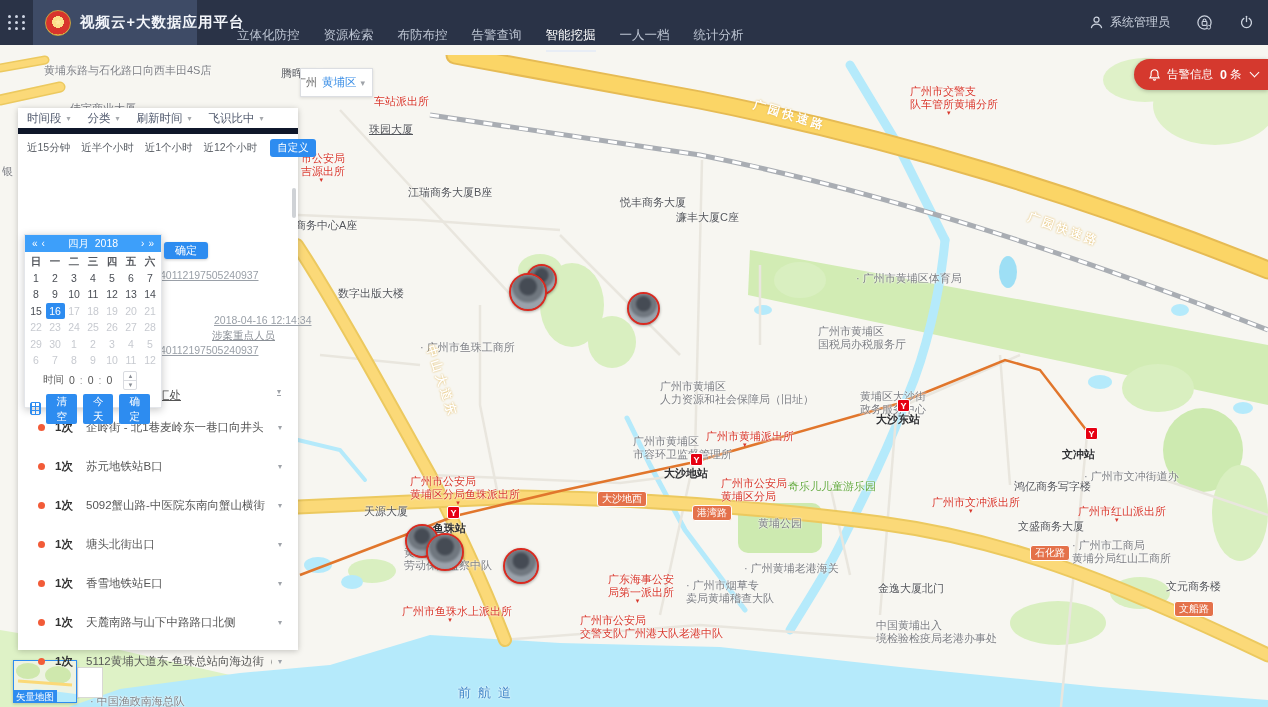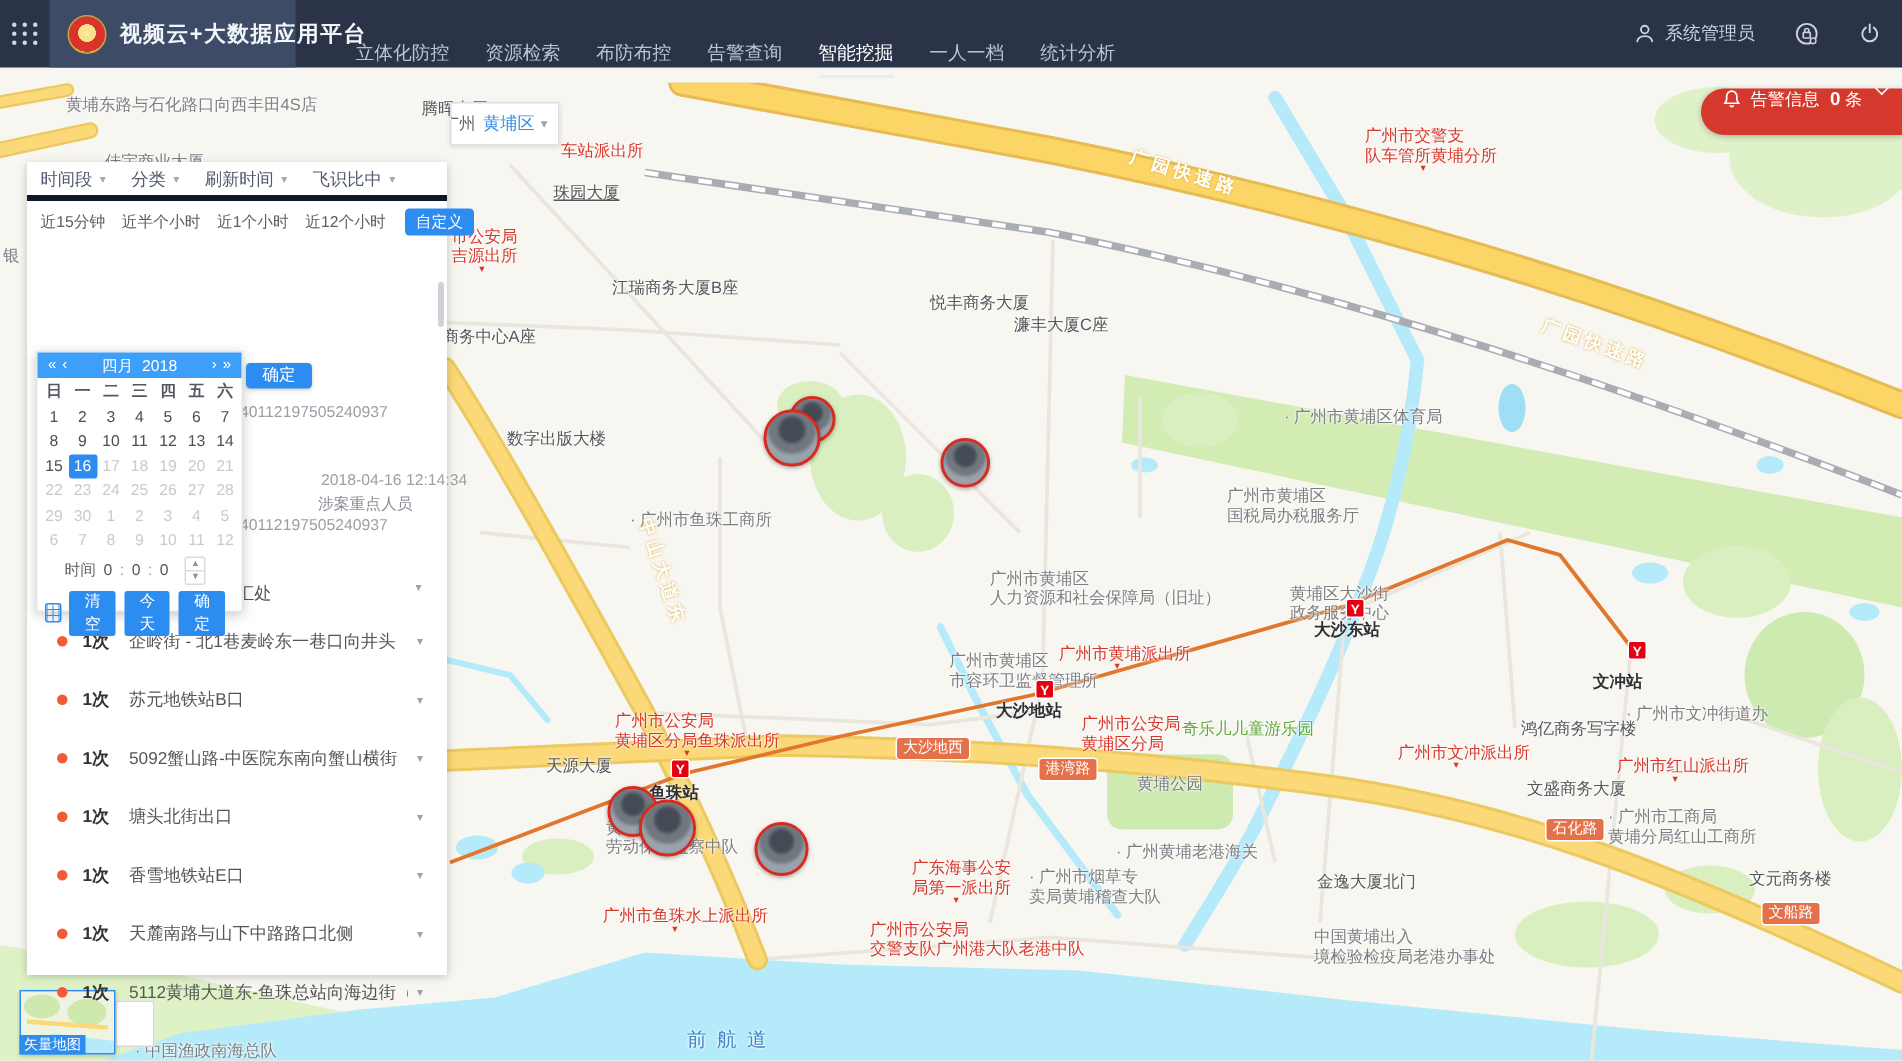--- a/index.html
+++ b/index.html
@@ -36,21 +36,21 @@
   .map-label.b{color:#3d85c8;font-size:13px;letter-spacing:7px;}
   .map-label .mk{position:absolute;left:42%;bottom:-8px;color:#d8382c;font-size:7px;text-shadow:none;}
   .road-name{position:absolute;color:#fff;font-size:12px;font-weight:bold;letter-spacing:3px;white-space:nowrap;text-shadow:0 0 2px #dfae43;}
   .road-badge{position:absolute;background:#e4714a;color:#fff;font-size:10px;line-height:14px;padding:0 4px;border-radius:3px;border:1px solid #fff;white-space:nowrap;}
   .metro-ic{position:absolute;width:13px;height:13px;background:#e60012;border-radius:2px;border:1px solid #fff;color:#fff;font-size:9px;font-weight:bold;text-align:center;line-height:12px;}
   .metro-name{position:absolute;color:#2f3033;font-size:11px;font-weight:bold;white-space:nowrap;text-shadow:0 0 2px #fff;}
   .avatar{position:absolute;border-radius:50%;border:2px solid #da2a20;overflow:hidden;background:#8d949c;box-shadow:0 1px 3px rgba(0,0,0,.35);}
   .avatar i{display:block;width:100%;height:100%;background:radial-gradient(circle at 50% 34%, #454b54 0 30%, #70777f 33% 55%, #9aa2ab 58%);filter:blur(1px);}
 
   
-  #alert-banner{position:absolute;right:0;top:59px;width:134px;height:31px;background:#d5392e;border-radius:16px 0 0 16px;z-index:55;display:flex;align-items:flex-start;color:#fff;padding:0 10px 0 14px;cursor:pointer;box-shadow:0 1px 4px rgba(0,0,0,.25);}
+  #alert-banner{position:absolute;right:0;top:59px;width:134px;height:31px;background:#d5392e;border-radius:16px 0 0 16px;z-index:55;display:flex;align-items:center;color:#fff;padding:0 10px 0 14px;cursor:pointer;box-shadow:0 1px 4px rgba(0,0,0,.25);}
   #alert-banner .lbl{font-size:11.5px;margin-left:6px;}
   #alert-banner .cnt{font-size:12.5px;font-weight:bold;margin-left:7px;}
   #alert-banner .unit{font-size:11.5px;margin-left:3px;}
   #alert-banner .chev{margin-left:auto;width:7px;height:7px;border-right:1.5px solid #fff;border-bottom:1.5px solid #fff;transform:rotate(45deg);margin-top:-4px;}
 
   
   #search-bar{position:absolute;left:18px;top:63px;width:280px;height:29px;display:flex;z-index:50;box-shadow:0 1px 4px rgba(0,0,0,.18);}
   #search-tab{width:70px;background:#2d8cf0;color:#fff;font-size:12px;display:flex;align-items:center;justify-content:center;cursor:pointer;flex:0 0 auto;}
   #search-box{flex:1;background:#fff;border:1px solid #dcdee2;border-left:none;display:flex;align-items:center;padding:0 8px;}
   #search-input{border:none;outline:none;flex:1;font-size:12px;color:#555;min-width:0;}
@@ -60,31 +60,31 @@
   #search-go{cursor:pointer;display:flex;align-items:center;}
 
   
   #region-dd{position:absolute;left:300px;top:68px;width:73px;height:29px;background:#fff;border:1px solid #dcdee2;z-index:49;display:flex;align-items:center;overflow:hidden;box-shadow:0 1px 3px rgba(0,0,0,.12);cursor:pointer;}
   #region-dd .parent{color:#666;font-size:11px;margin-left:-6px;white-space:nowrap;}
   #region-dd .sel{color:#3a8ee6;font-size:11.5px;margin-left:5px;white-space:nowrap;}
   #region-dd .caret{color:#9ea2a8;font-size:9px;margin-left:4px;}
 
   
   #panel{position:absolute;left:18px;top:108px;width:280px;height:542px;background:#fff;z-index:45;box-shadow:0 1px 6px rgba(0,0,0,.22);}
-  #filter-row{display:flex;align-items:center;height:26px;padding:0 9px;border-bottom:4px solid #0f172a;}
+  #filter-row{display:flex;align-items:center;height:26px;padding:0 9px;border-bottom:6px solid #0f172a;}
   .filter-it{display:flex;align-items:center;font-size:11.5px;color:#515a6e;margin-right:17px;cursor:pointer;white-space:nowrap;}
   .filter-it .caret{color:#a6a9ad;font-size:8px;margin-left:5px;}
   #quick-row{display:flex;align-items:center;height:28px;padding:0 9px;}
   .quick-it{font-size:10.5px;color:#5a5f66;margin-right:11px;cursor:pointer;white-space:nowrap;}
   .quick-it.btn{background:#2d8cf0;color:#fff;border-radius:3px;padding:2px 7px;margin-right:0;margin-left:2px;}
   #dates-row{display:flex;align-items:center;height:24px;padding:0 9px;}
   .cal-ic{width:11px;height:11px;border:1px solid #bfc2c8;border-top:3px solid #bfc2c8;border-radius:1px;flex:0 0 auto;}
   .date-txt{font-size:10.5px;color:#9aa0a8;margin:0 10px 0 6px;white-space:nowrap;}
   #panel-body{position:relative;width:100%;height:452px;}
-  .frag{position:absolute;white-space:nowrap;}
+  .frag{position:absolute;white-space:nowrap;text-decoration:underline;}
   #scrollbar{position:absolute;right:2px;top:26px;width:4px;height:30px;border-radius:2px;background:#cfd2d6;cursor:pointer;}
 
   
   #calendar{position:absolute;left:6px;top:72px;width:138px;height:174px;background:#fff;border:1px solid #e4e6ea;box-shadow:0 2px 8px rgba(0,0,0,.22);z-index:5;}
   #cal-head{height:17px;background:#3d9ffa;color:#fff;display:flex;align-items:center;font-size:10.5px;padding:0 5px;}
   #cal-head .nav{cursor:pointer;padding:0 2px;font-size:10px;}
   #cal-head .title{flex:1;text-align:center;font-size:10.5px;}
   #cal-grid{display:grid;grid-template-columns:repeat(7,19px);justify-content:center;padding-top:1px;}
   .cal-cell{width:19px;height:16.5px;text-align:center;font-size:10.5px;line-height:16.5px;color:#4a4e55;cursor:pointer;}
   .cal-cell.hd{color:#55585e;font-weight:bold;cursor:default;}

